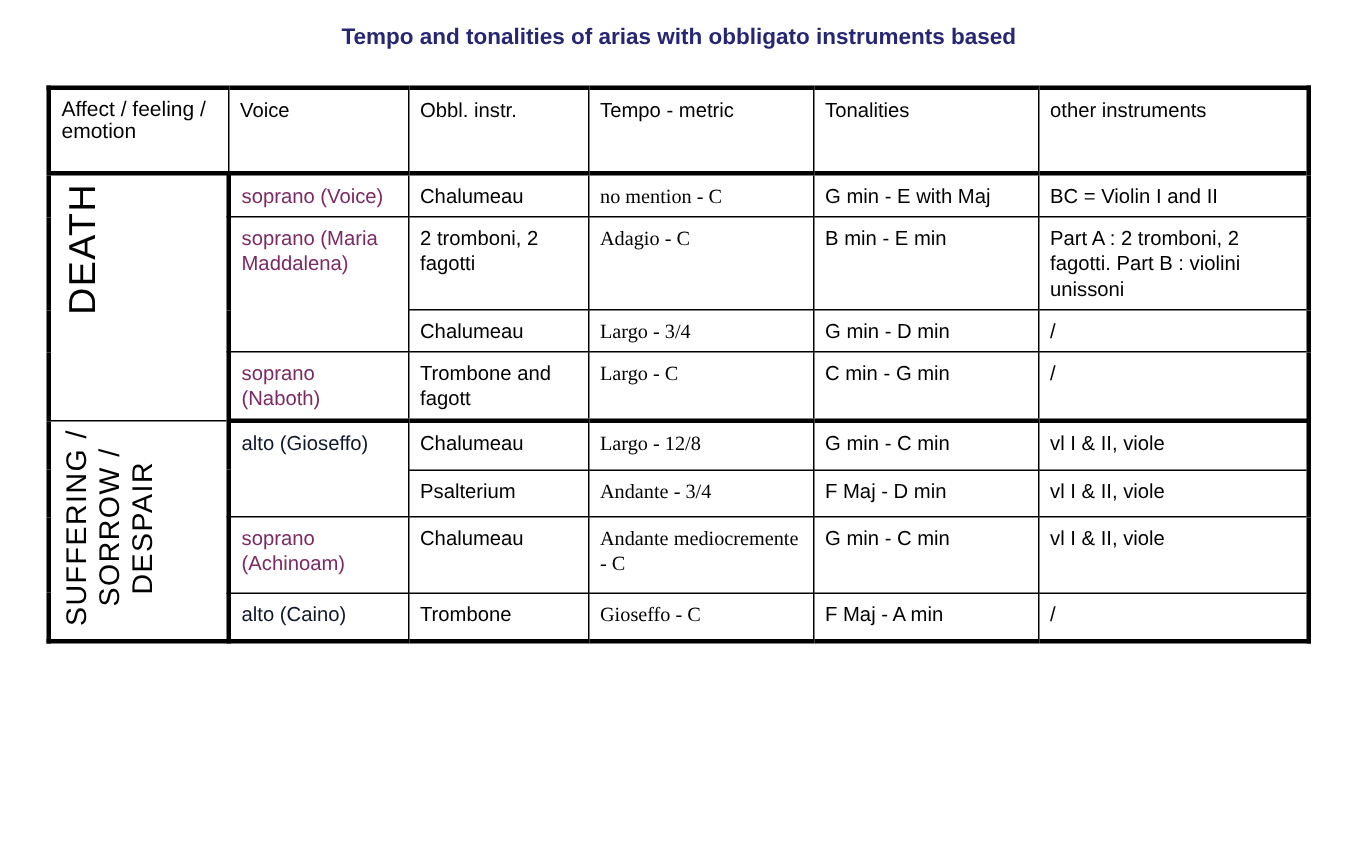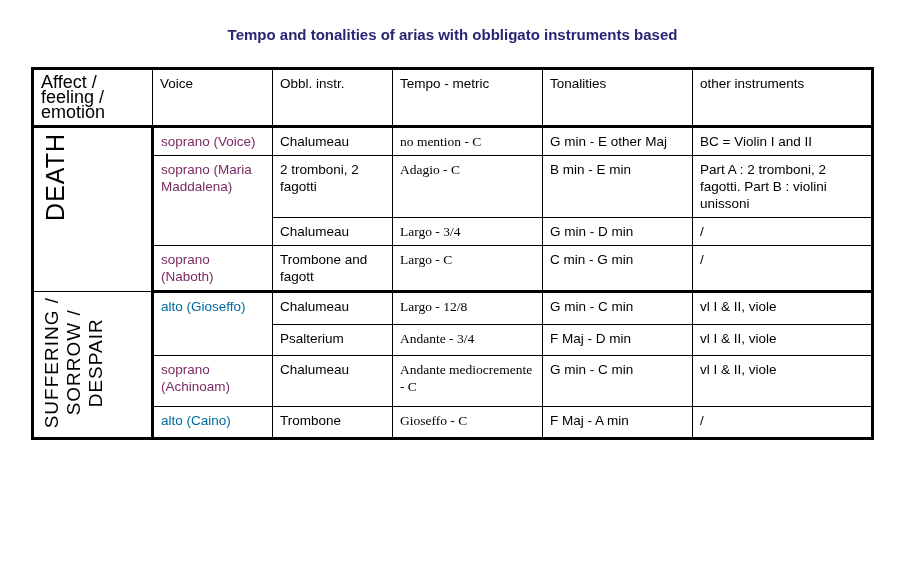--- a/index.html
+++ b/index.html
@@ -18,21 +18,21 @@
     position: relative;
     width: 905px;
     height: 573px;
   }
   .title {
     text-align: center;
     color: #262673;
     font-weight: bold;
     font-size: 15px;
     line-height: 21px;
-    padding-top: 24px;
+    padding-top: 14px;
   }
   .title-line {
     display: block;
   }
   table.main {
     border-collapse: collapse;
     margin: 22px auto 0 auto;
     width: 840px;
     table-layout: fixed;
   }
@@ -49,21 +49,21 @@
   .hdr td {
     text-align: center;
     font-weight: bold;
     font-size: 14px;
     vertical-align: middle;
     height: 44px;
     padding: 4px 6px;
   }
   .hdr td.small {
     font-weight: normal;
-    font-size: 18px;
+    font-size: 14px;
     line-height: 15px;
   }
   
   .thick-top { border-top: 3px solid #000 !important; }
   .thick-bottom { border-bottom: 3px solid #000 !important; }
   .thick-left { border-left: 3px solid #000 !important; }
   .thick-right { border-right: 3px solid #000 !important; }
   .affect-cell {
     border-right: 3px solid #000 !important;
     border-left: 3px solid #000 !important;
@@ -82,21 +82,21 @@
     white-space: pre-line;
   }
   .vert.small {
     font-size: 19px;
     line-height: 22px;
   }
   .voice-sop {
     color: #7b2a63;
   }
   .voice-alto {
-    color: #0369a1;
+    color: #0f172a;
   }
   td.center { text-align: center; font-family: Liberation Serif, serif; }
   td.vmid { vertical-align: middle; }
   
   col.c0 { width: 120px; }
   col.c1 { width: 120px; }
   col.c2 { width: 120px; }
   col.c3 { width: 150px; }
   col.c4 { width: 150px; }
   col.c5 { width: 180px; }
@@ -129,21 +129,21 @@
         <td class="thick-top thick-right">other instruments</td>
       </tr>
 
       <tr>
         <td class="affect-cell thick-top" rowspan="4">
           <span class="vert">DEATH</span>
         </td>
         <td class="vmid thick-top voice-sop">soprano (Voice)</td>
         <td class="vmid thick-top">Chalumeau</td>
         <td class="center vmid thick-top">no mention - C</td>
-        <td class="vmid thick-top">G min - E other Maj</td>
+        <td class="vmid thick-top">G min - E with Maj</td>
         <td class="vmid thick-top thick-right">BC = Violin I and II</td>
       </tr>
       <tr>
         <td class="vmid voice-sop" rowspan="2">soprano (Maria Maddalena)</td>
         <td class="vmid">2 tromboni, 2 fagotti</td>
         <td class="center vmid">Adagio - C</td>
         <td class="vmid">B min - E min</td>
         <td class="thick-right">Part A : 2 tromboni, 2 fagotti. Part B : violini unissoni</td>
       </tr>
       <tr>

